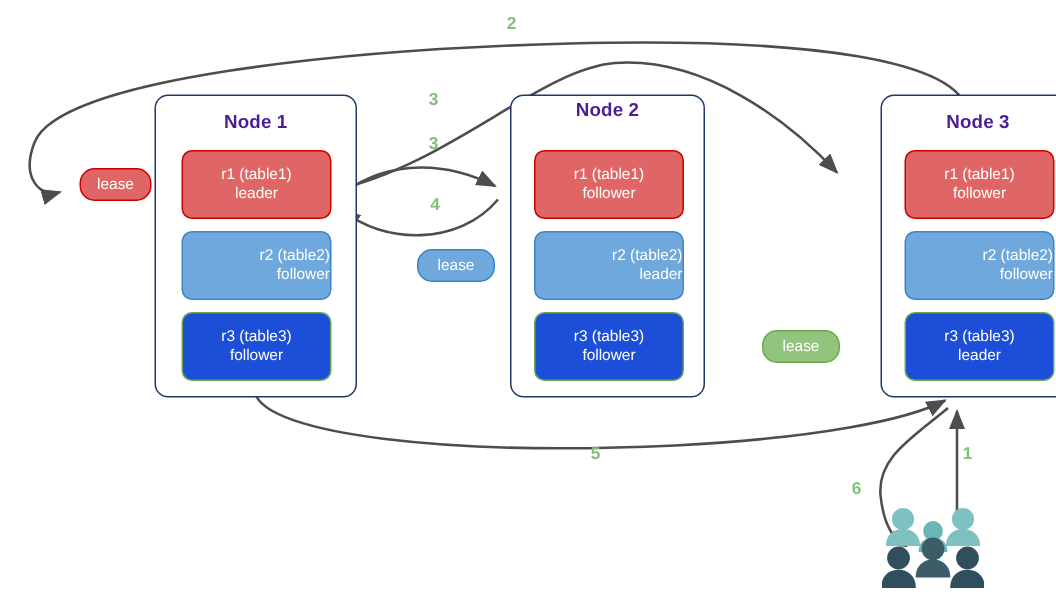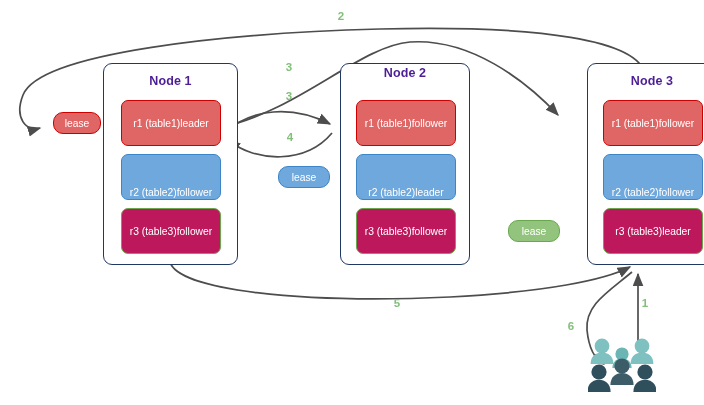--- a/index.html
+++ b/index.html
@@ -39,31 +39,31 @@
     font-size: 12.5px;
     font-weight: bold;
     color: #4c1d95;
     letter-spacing: .1px;
   }
   .range {
     position: absolute;
     box-sizing: border-box;
     border-radius: 7px;
     display: flex;
-    flex-direction: row;
+    flex-direction: column;
     align-items: center;
     justify-content: center;
     color: #ffffff;
     font-size: 10.3px;
     line-height: 13px;
     text-align: center;
   }
   .range.r1 { background: #e06666; border: 1.4px solid #cc0000; }
   .range.r2 { background: #6fa8dc; border: 1.4px solid #3d85c6; align-items: flex-end; }
-  .range.r3 { background: #be185d; border: 1.4px solid #6aa84f; }
+  .range.r3 { background: #1d4ed8; border: 1.4px solid #6aa84f; }
   .lease {
     position: absolute;
     box-sizing: border-box;
     border-radius: 10px;
     display: flex;
     align-items: center;
     justify-content: center;
     color: #ffffff;
     font-size: 10.3px;
   }

